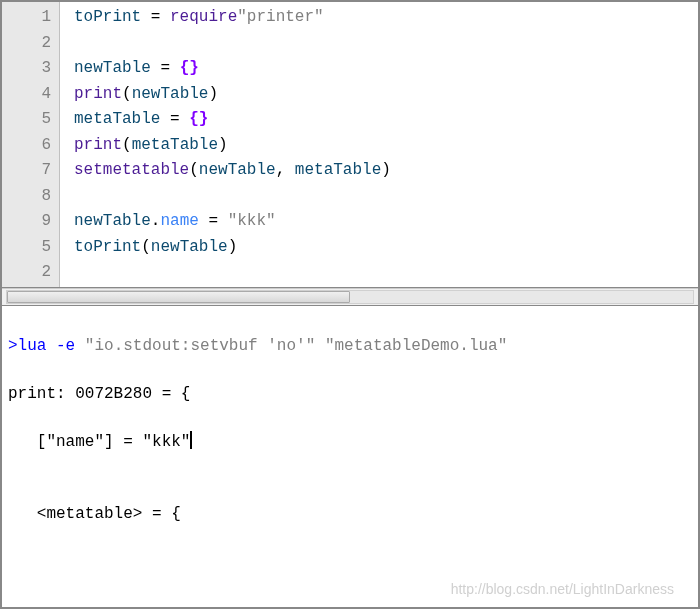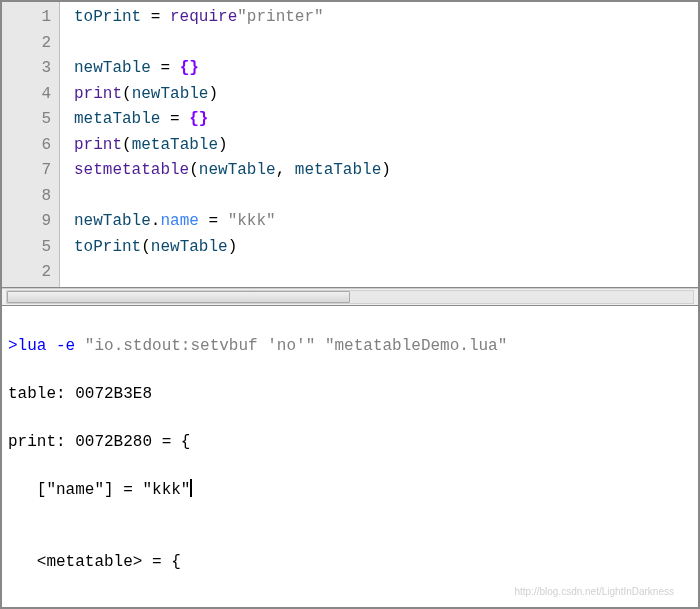--- a/index.html
+++ b/index.html
@@ -63,21 +63,21 @@
       position: relative;
     }
     .con-prompt { color: #0000ff; }
     .con-str { color: #808080; }
     .con-cursor { display: inline-block; width: 1.5px; height: 18px; background: #000; vertical-align: middle; margin-bottom: 3px; }
     .watermark {
       position: absolute;
       right: 24px;
       bottom: 10px;
       color: #d0d0d0;
-      font-size: 10px;
+      font-size: 14px;
       font-family: Arial, sans-serif;
       pointer-events: none;
     }
   </style>
 </head>
 <body>
 
 <div class="editor-wrap">
   <div class="gutter">
       <div>1</div>
@@ -96,21 +96,20 @@
 </div>
 
 <div class="scrollbar-h">
   <div class="sb-track">
     <div class="sb-thumb"></div>
   </div>
 </div>
 
 <div class="console">
 <div><span class="con-prompt">&gt;</span><span class="con-prompt">lua -e </span><span class="con-str">"io.stdout:setvbuf 'no'"</span><span class="con-prompt"> </span><span class="con-str">"metatableDemo.lua"</span></div>
-<div>table: 0072B3E8</div>
 <div>print: 0072B280 = {</div>
 <div><span>   ["name"] = "kkk"</span><span class="con-cursor"></span></div>
 <div></div>
 <div>   &lt;metatable&gt; = {</div>
 
 
 
 </div>
 
 <div class="watermark">http://blog.csdn.net/LightInDarkness</div>

